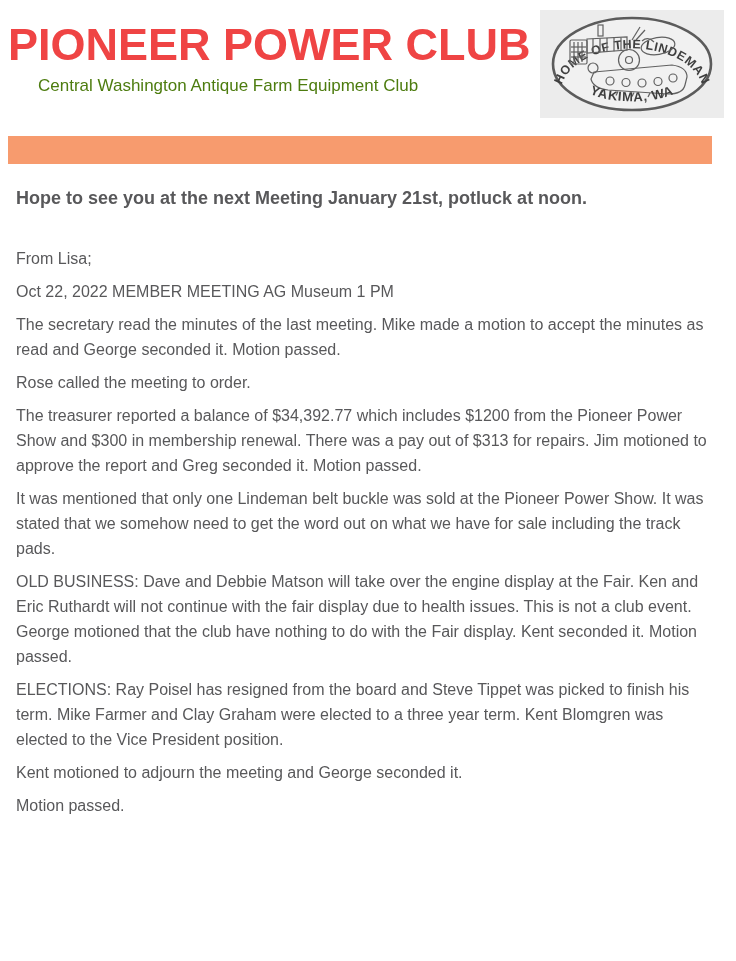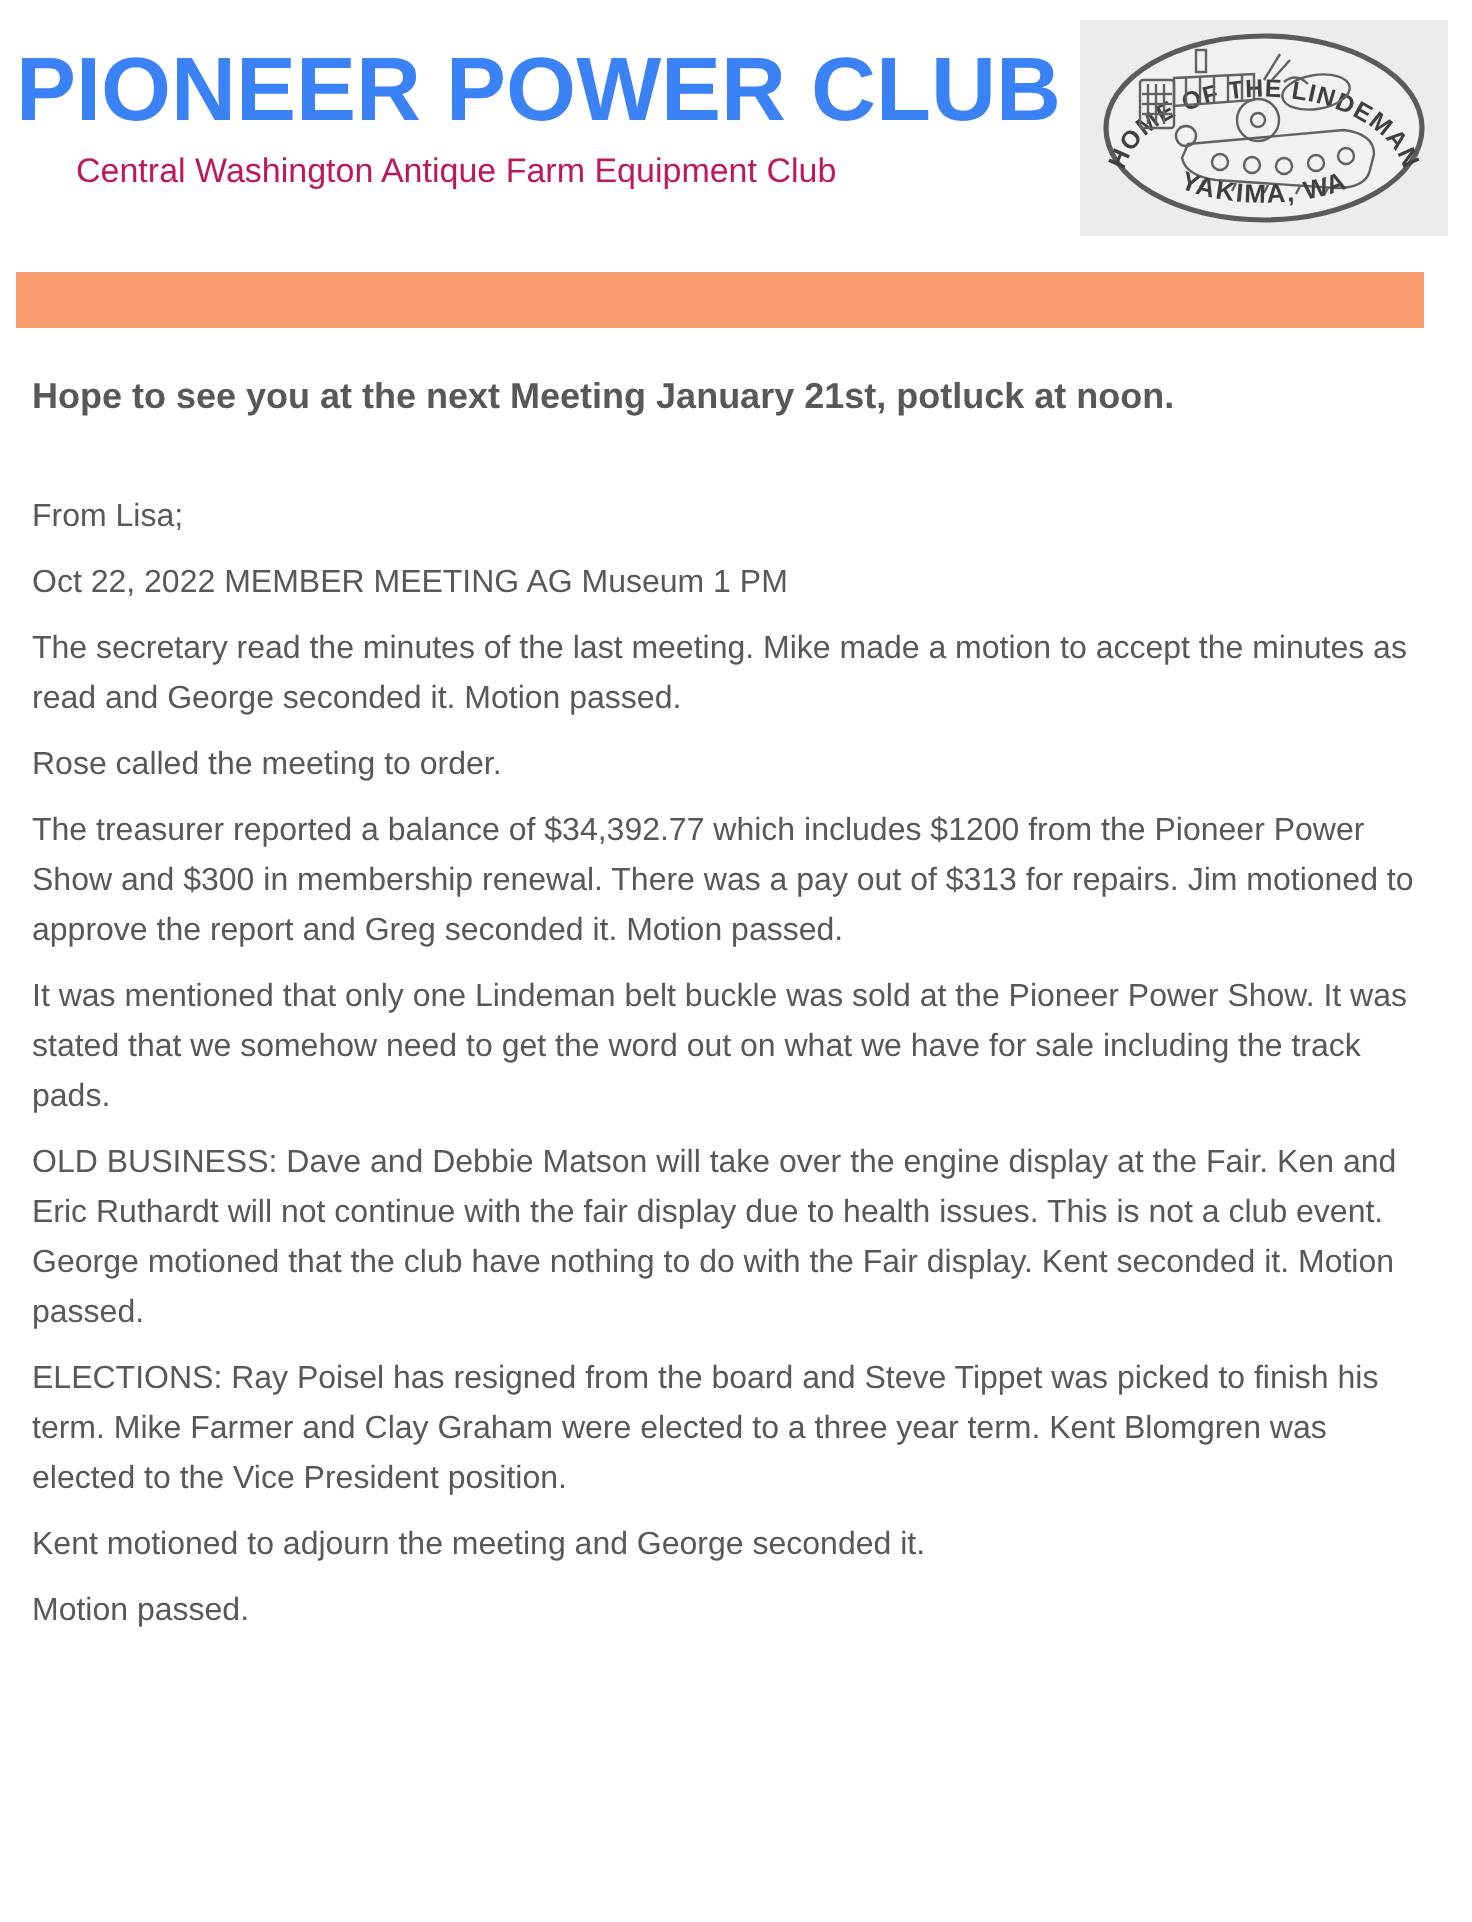--- a/index.html
+++ b/index.html
@@ -20,27 +20,27 @@
     padding: 8px 8px 0 8px;
     height: 114px;
   }
   .header-left { flex: 1 1 auto; }
   .page-title {
     margin: 14px 0 9px 0;
     font-size: 45px;
     line-height: 1.0;
     font-weight: bold;
     letter-spacing: 0px;
-    color: #3b82f6;
+    color: #ef4444;
     white-space: nowrap;
   }
   .page-subtitle {
     margin: 0 0 0 30px;
     font-size: 17px;
-    color: #be185d;
+    color: #4d7c0f;
   }
   .logo-box {
     flex: 0 0 auto;
     width: 184px;
     height: 108px;
     background: #ECECEC;
     margin: 2px 4px 0 0;
   }
   .logo-box svg { display: block; }
   

